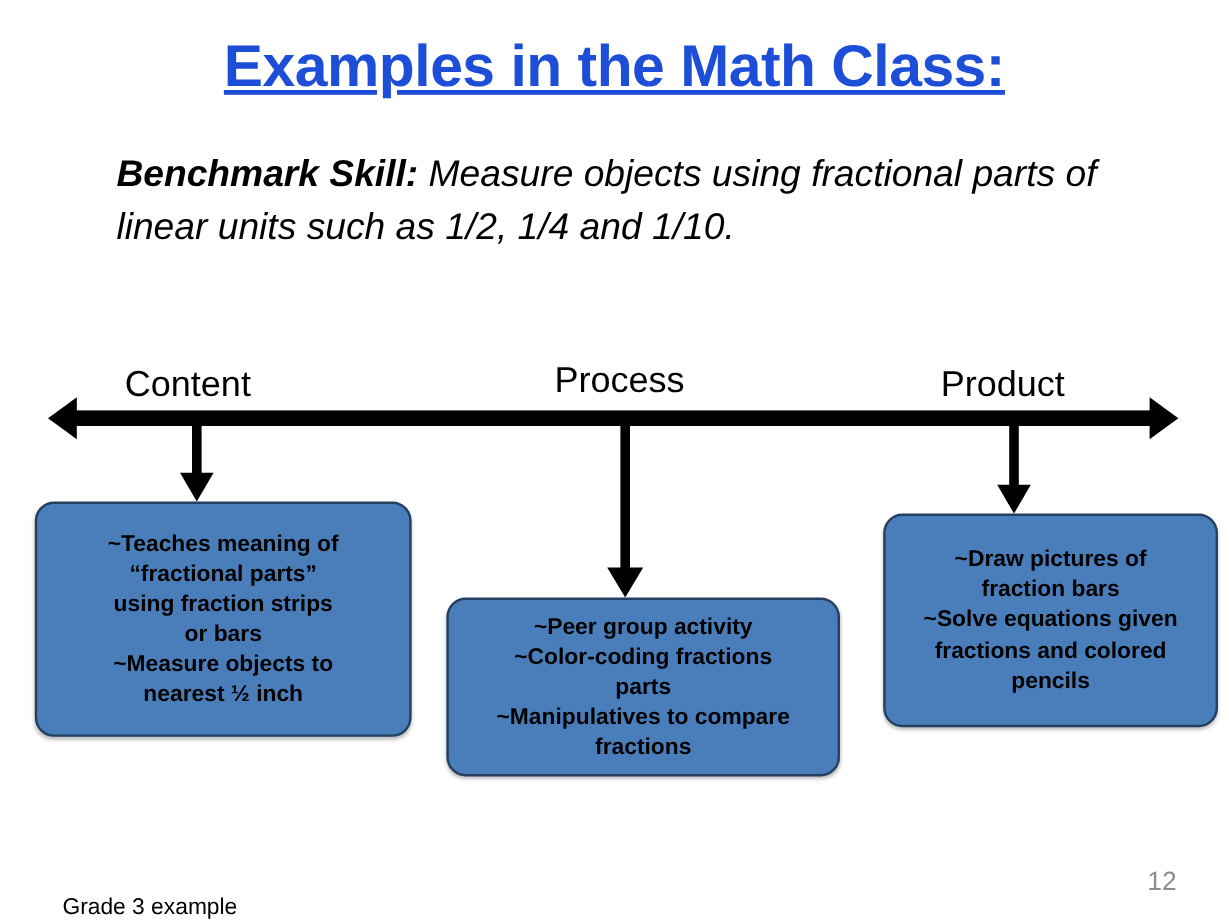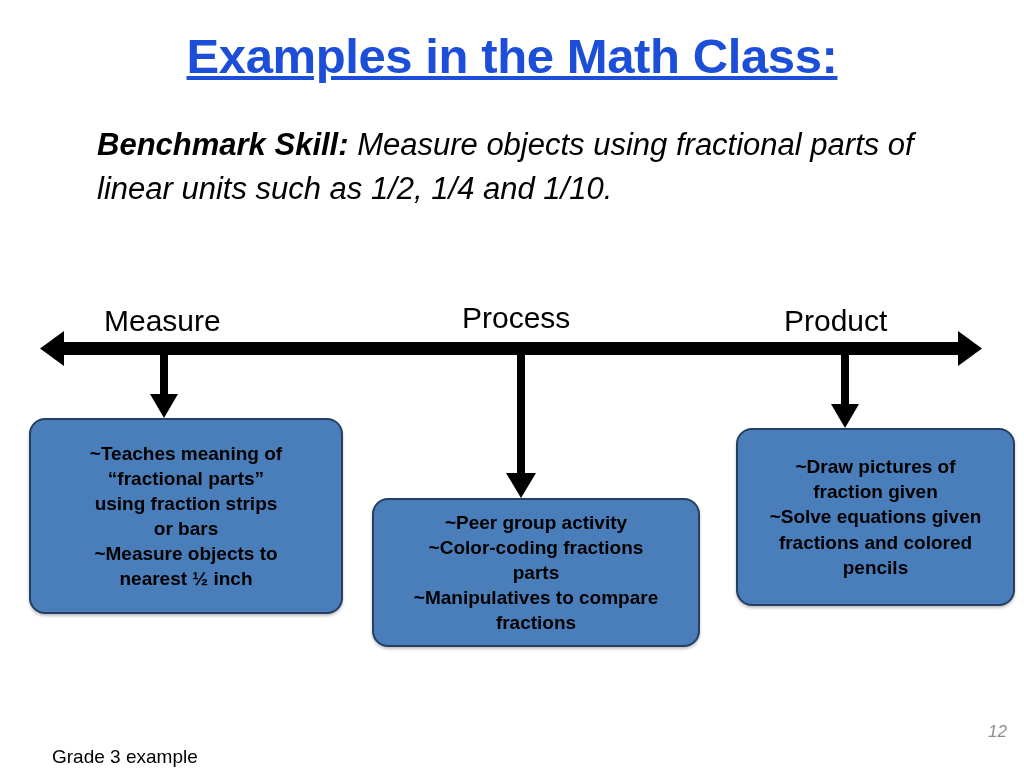--- a/index.html
+++ b/index.html
@@ -107,40 +107,39 @@
     position: absolute;
     left: 52px;
     top: 720px;
     font-size: 19px;
     color: #000000;
     white-space: nowrap;
     margin-top: 26px;
   }
   #page-number {
     position: absolute;
-    left: 988px;
+    left: 956px;
     top: 722px;
-    font-size: 17px;
+    font-size: 22px;
     color: #8d8d8d;
     white-space: nowrap;
-    font-style: italic;
   }
 </style>
 </head>
 <body>
 
 <div id="slide">
 
   <div id="slide-title">Examples in the Math Class:</div>
 
   <div id="benchmark">
     <span class="lead">Benchmark Skill:</span><span>  Measure objects using fractional parts of linear units such as 1/2, 1/4 and 1/10.</span>
   </div>
 
-  <div class="axis-label" id="label-content">Measure</div>
+  <div class="axis-label" id="label-content">Content</div>
   <div class="axis-label" id="label-process">Process</div>
   <div class="axis-label" id="label-product">Product</div>
 
   <svg id="arrows" width="1024" height="768" viewBox="0 0 1024 768">
 
     <g>
       <rect x="58" y="342" width="906" height="13" fill="#000000"></rect>
       <polygon points="40,348.5 64,331 64,366" fill="#000000"></polygon>
       <polygon points="982,348.5 958,331 958,366" fill="#000000"></polygon>
     </g>
@@ -178,21 +177,21 @@
       <span class="ln">~Color-coding fractions</span>
       <span class="ln">parts</span>
       <span class="ln">~Manipulatives to compare</span>
       <span class="ln">fractions</span>
     </span>
   </div>
 
   <div class="flow-box" id="box-product">
     <span class="lines">
       <span class="ln">~Draw pictures of</span>
-      <span class="ln">fraction given</span>
+      <span class="ln">fraction bars</span>
       <span class="ln">~Solve equations given</span>
       <span class="ln">fractions and colored</span>
       <span class="ln">pencils</span>
     </span>
   </div>
 
   <div id="footer-note">Grade 3 example</div>
   <div id="page-number">12</div>
 
 </div>

